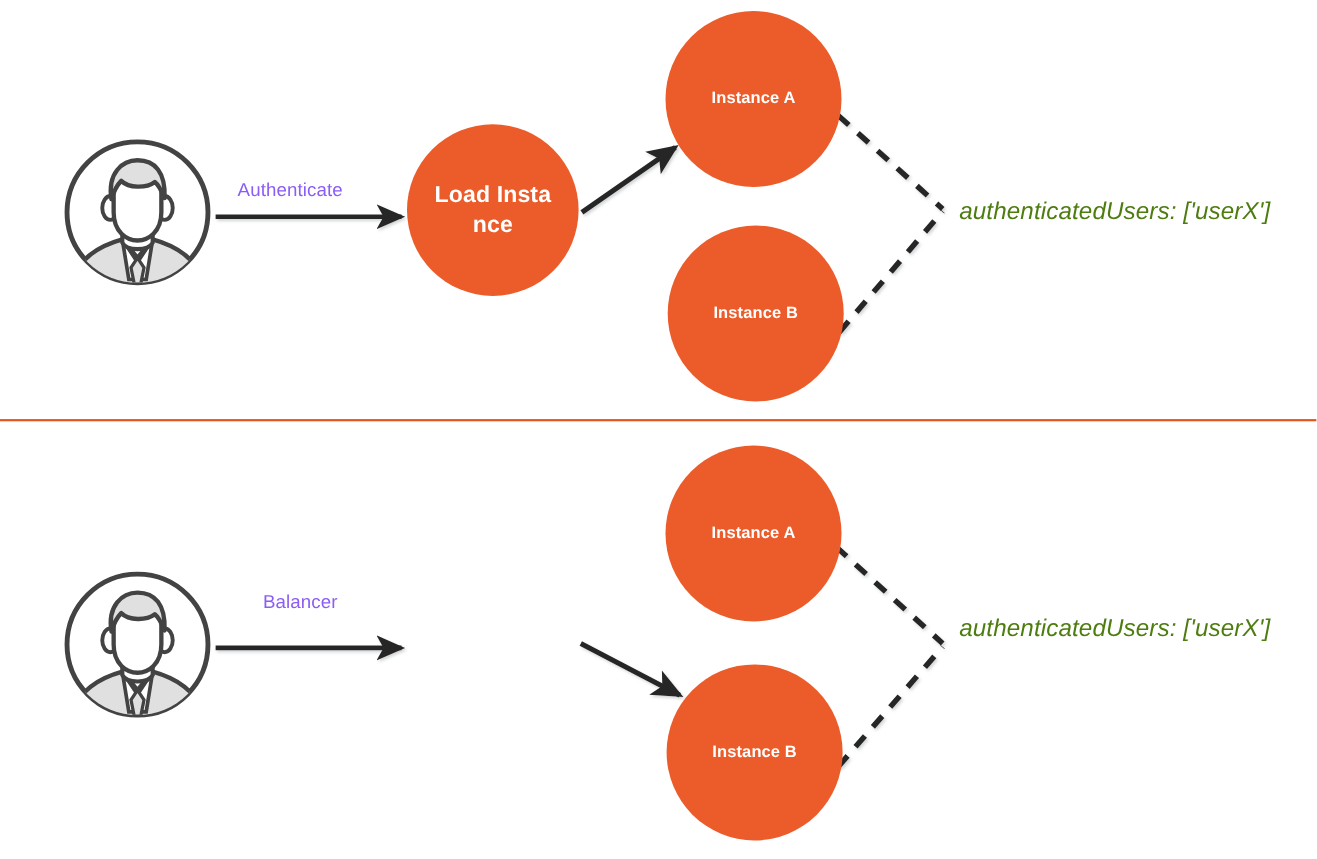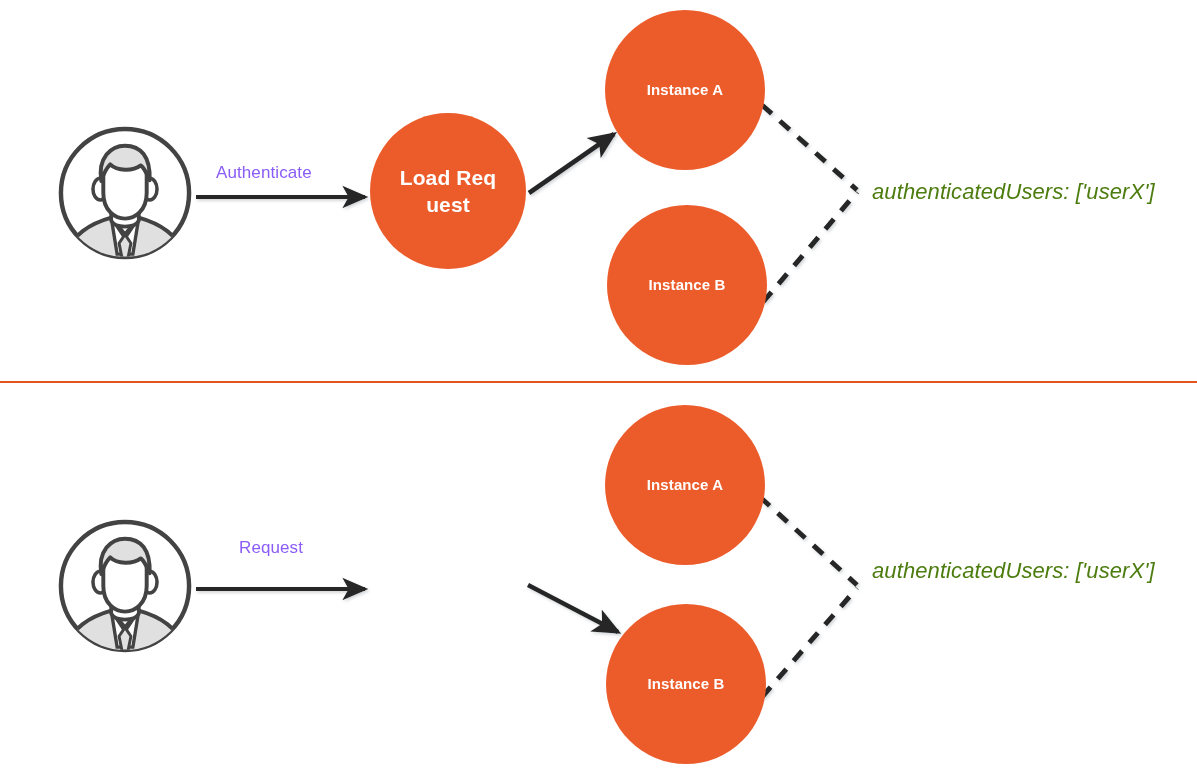--- a/index.html
+++ b/index.html
@@ -164,21 +164,21 @@
 
           <path d="M46 58 C42 34 56 22 70 22 C86 22 96 33 95 57 C92 50 90 45 86 42
                    C78 48 62 48 55 41 C51 45 48 51 46 58 Z" fill="#e0e0e0" stroke="#434343" stroke-width="4" stroke-linejoin="round"></path>
         </g>
       </svg>
     </div>
 
     <div class="edge-label" style="left:216px; top:163px;">Authenticate</div>
 
     <div class="node lb-node" style="left:370px; top:113px;">
-      <span class="node-label">Load Request</span>
+      <span class="node-label">Load Instance</span>
     </div>
 
     <div class="node instance-node" style="left:605px; top:10px;">
       <span class="node-label">Instance A</span>
     </div>
 
     <div class="node instance-node" style="left:607px; top:205px;">
       <span class="node-label">Instance B</span>
     </div>
 
@@ -204,21 +204,21 @@
           <path d="M56 78 L56 98 C60 106 80 106 84 98 L84 78 Z" fill="#ffffff" stroke="#434343" stroke-width="3.8"></path>
           <ellipse cx="45" cy="66" rx="7.5" ry="11" fill="#ffffff" stroke="#434343" stroke-width="3.6"></ellipse>
           <ellipse cx="95" cy="66" rx="7.5" ry="11" fill="#ffffff" stroke="#434343" stroke-width="3.6"></ellipse>
           <path d="M48 47 C48 28 92 28 92 47 L92 70 C92 88 80 96 70 96 C60 96 48 88 48 70 Z" fill="#ffffff" stroke="#434343" stroke-width="4"></path>
           <path d="M46 58 C42 34 56 22 70 22 C86 22 96 33 95 57 C92 50 90 45 86 42
                    C78 48 62 48 55 41 C51 45 48 51 46 58 Z" fill="#e0e0e0" stroke="#434343" stroke-width="4" stroke-linejoin="round"></path>
         </g>
       </svg>
     </div>
 
-    <div class="edge-label" style="left:239px; top:155px;">Request</div>
+    <div class="edge-label" style="left:239px; top:155px;">Balancer</div>
 
     <div class="node instance-node" style="left:605px; top:22px;">
       <span class="node-label">Instance A</span>
     </div>
 
     <div class="node instance-node" style="left:606px; top:221px;">
       <span class="node-label">Instance B</span>
     </div>
 
     <div class="annotation" style="left:872px; top:175px;">authenticatedUsers: ['userX']</div>

